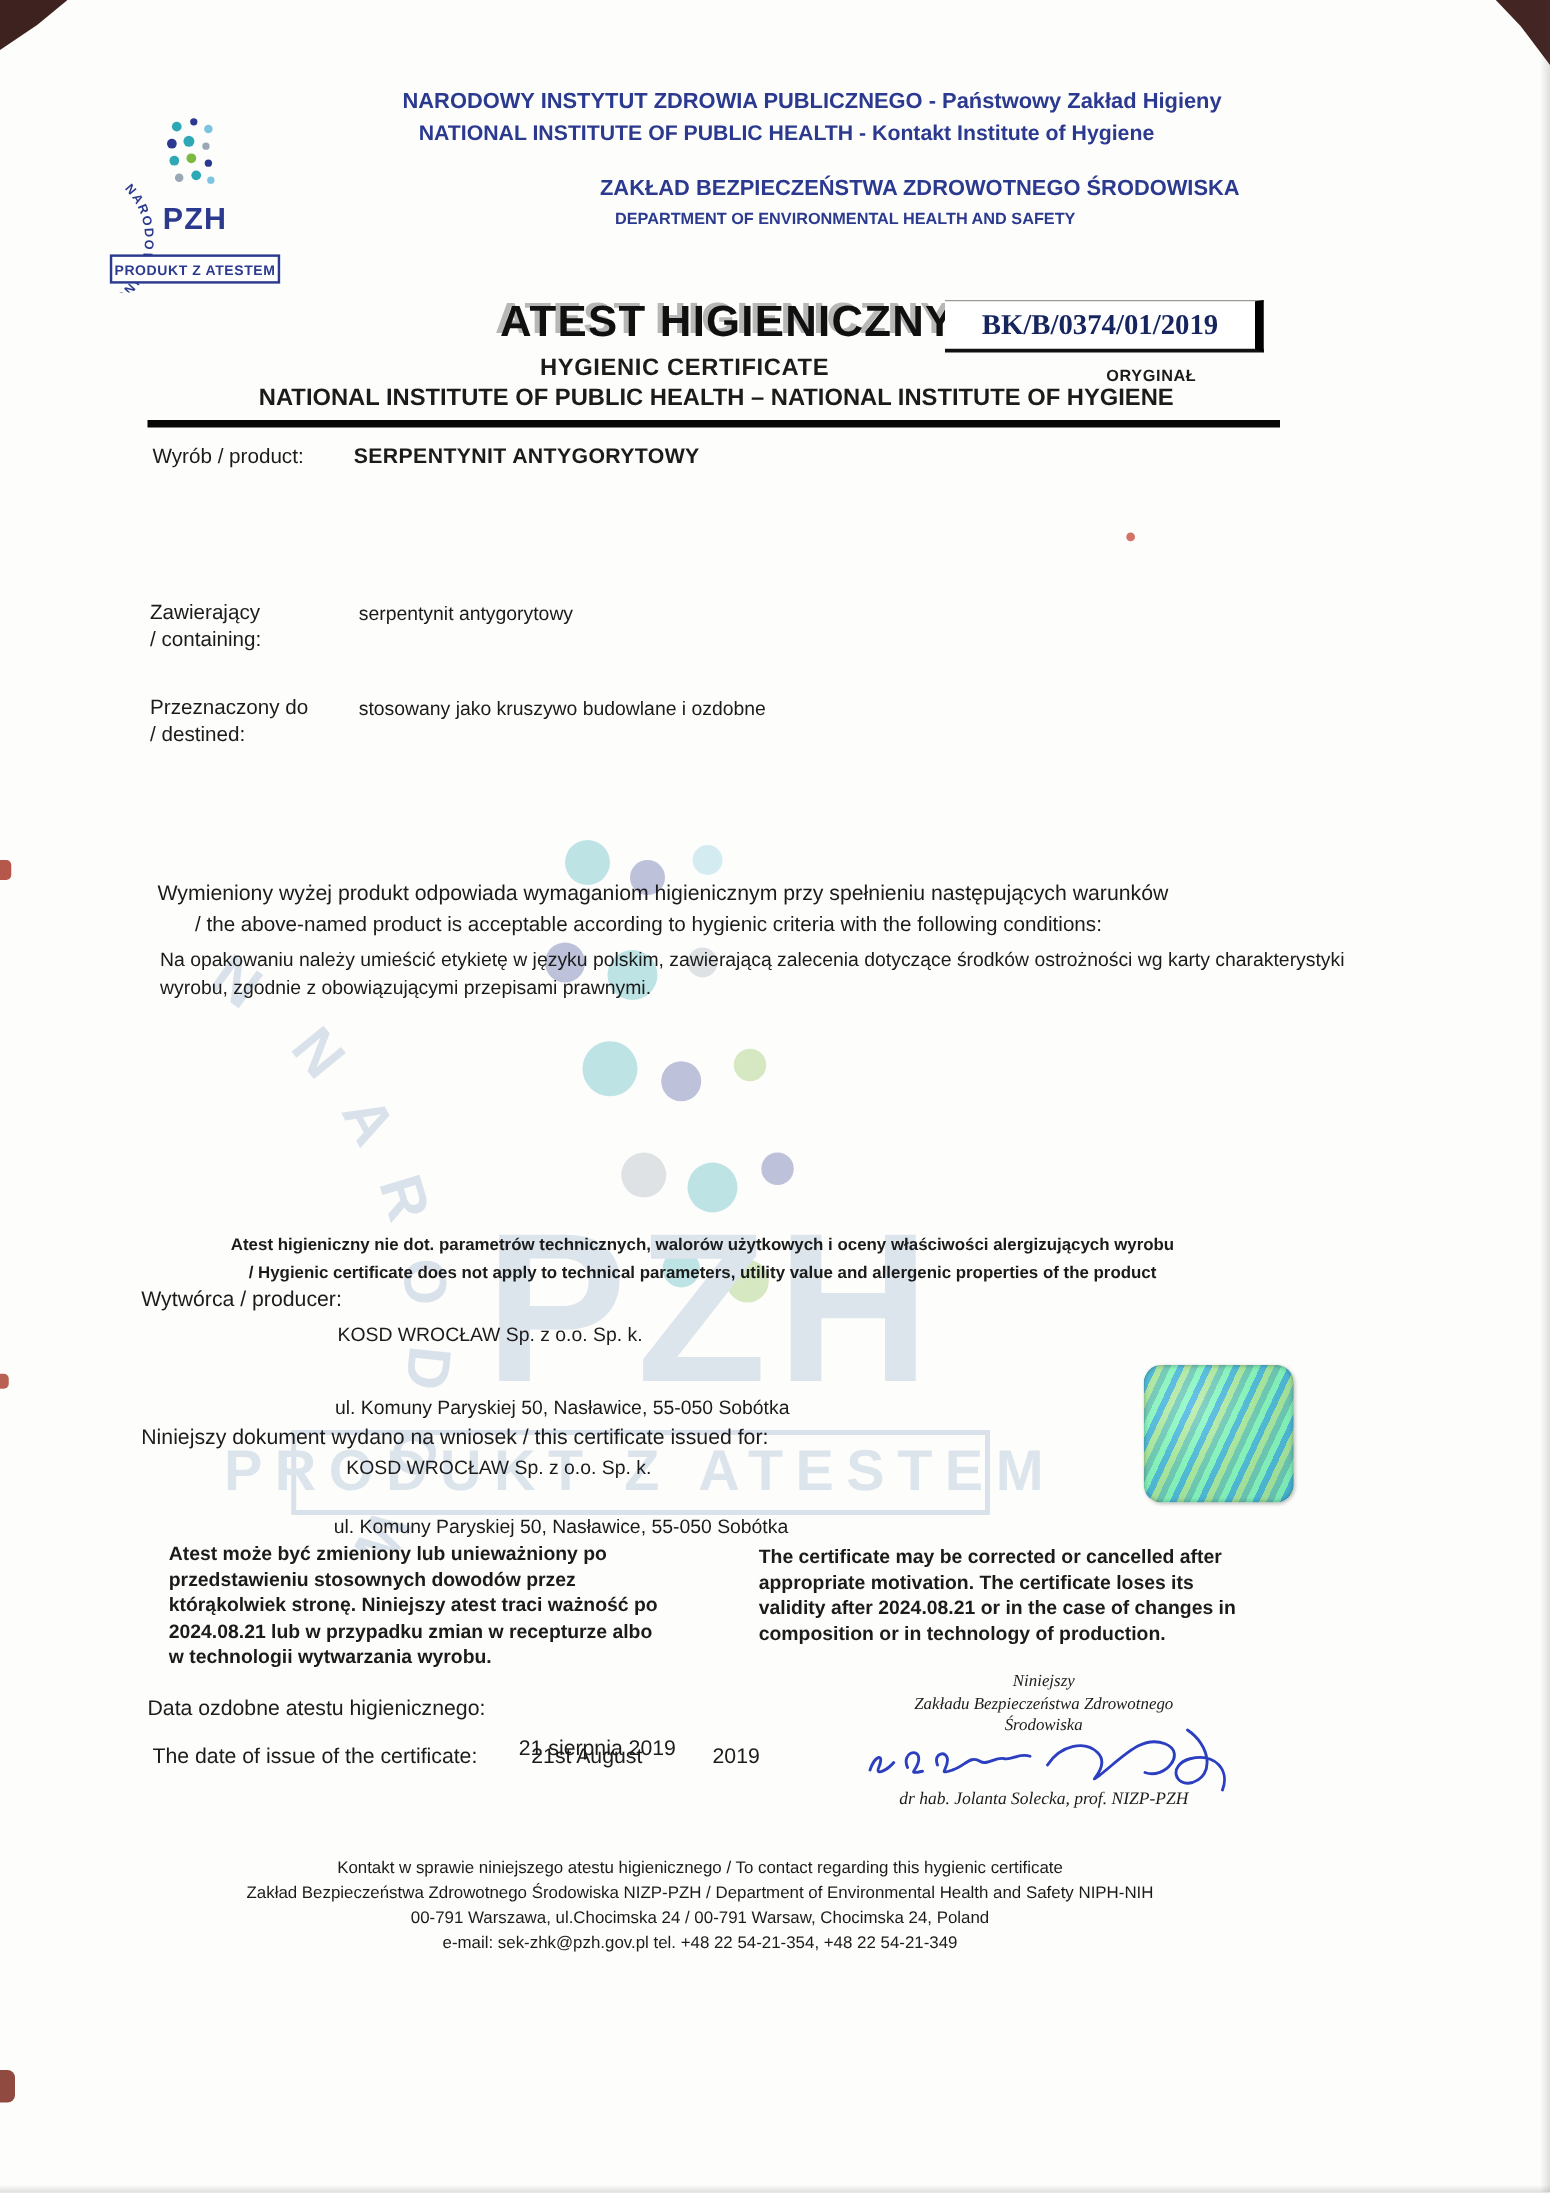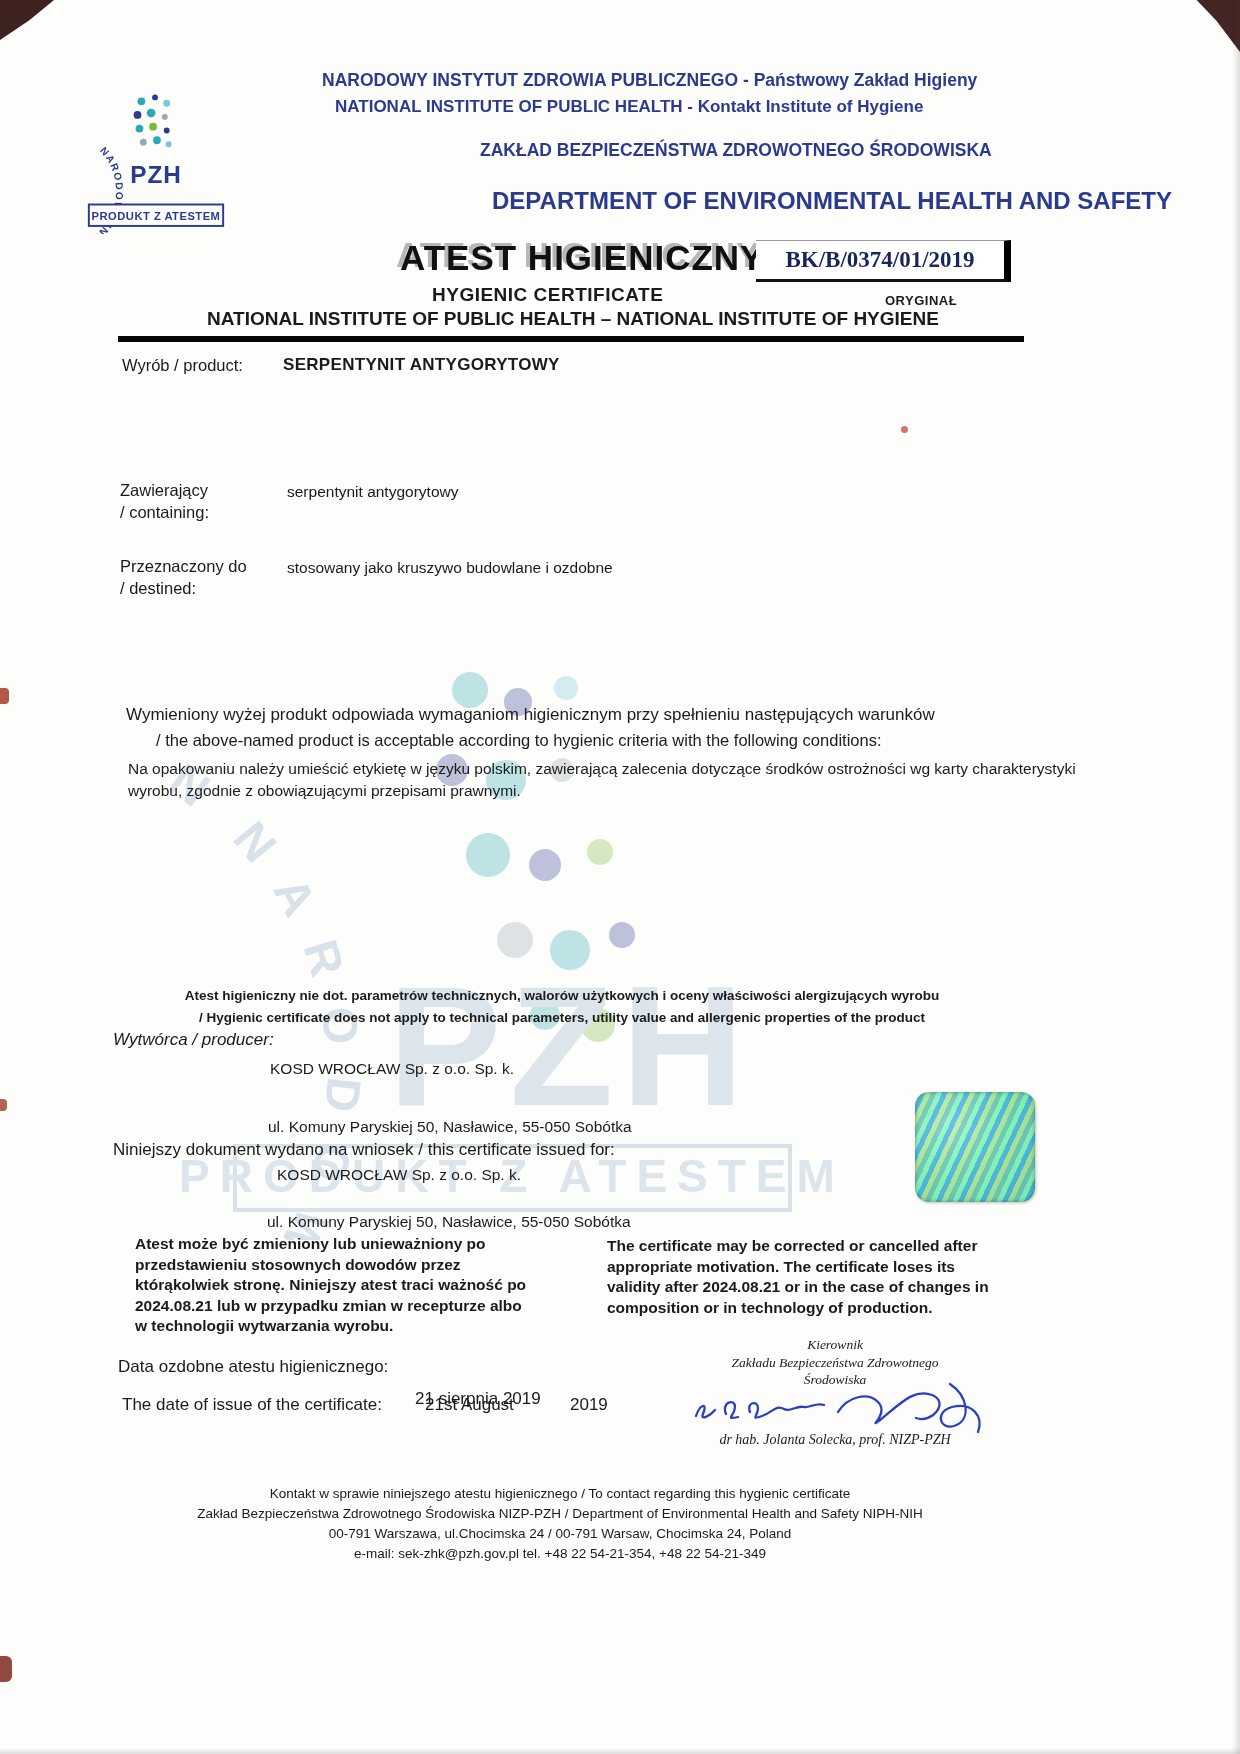--- a/index.html
+++ b/index.html
@@ -4,21 +4,21 @@
 <style>
   html,body{margin:0;padding:0;background:#dcdcdc;}
   .page{position:relative;width:1240px;height:1754px;background:#fdfdfb;
         font-family:"Liberation Sans","DejaVu Sans",sans-serif;color:#1b1b1b;overflow:hidden;margin:0 auto;}
   .abs{position:absolute;white-space:nowrap;}
   
   .h-line{position:absolute;font-weight:bold;color:#2b3a8f;white-space:nowrap;}
   .h1{left:322px;top:70px;font-size:17.5px;}
   .h2{left:335px;top:97px;font-size:17px;}
   .h3{left:480px;top:140px;font-size:17.5px;}
-  .h4{left:492px;top:167px;font-size:24px;margin-top:20px;}
+  .h4{left:492px;top:167px;font-size:13px;}
   .logo-svg{position:absolute;left:83px;top:66px;width:146px;height:168px;}
   .logo-ring{font-size:10.5px;font-weight:bold;letter-spacing:1.5px;fill:#2b3a8f;}
   .logo-pzh{font-size:25px;font-weight:bold;fill:#2b3a8f;letter-spacing:1px;text-anchor:middle;}
   .logo-badge-box{fill:#ffffff;stroke:#2b3a8f;stroke-width:2;}
   .logo-badge{font-size:11.5px;font-weight:bold;fill:#2b3a8f;text-anchor:middle;letter-spacing:0.5px;}
   
   .title-main{position:absolute;left:400px;top:238px;font-size:35px;font-weight:800;letter-spacing:1px;color:#101010;
               text-shadow:-4px -3px 0 rgba(125,125,125,.55);white-space:nowrap;}
   .cert-number{position:absolute;left:756px;top:240px;width:248px;height:38px;display:flex;align-items:center;justify-content:center;
               font-family:"Liberation Serif","DejaVu Serif",serif;font-weight:bold;font-size:23px;color:#17255e;
@@ -154,41 +154,41 @@
     <div class="abs lbl" style="left:120px;top:579px;">/ destined:</div>
     <div class="abs val" style="left:287px;top:559px;">stosowany jako kruszywo budowlane i ozdobne</div>
 
     <div class="abs" style="left:126px;top:705px;font-size:17px;">Wymieniony wyżej produkt odpowiada wymaganiom higienicznym przy spełnieniu następujących warunków</div>
     <div class="abs" style="left:156px;top:731px;font-size:16.5px;">/ the above-named product is acceptable according to hygienic criteria with the following conditions:</div>
     <div class="cond-body">Na opakowaniu należy umieścić etykietę w języku polskim, zawierającą zalecenia dotyczące środków ostrożności wg karty charakterystyki wyrobu, zgodnie z obowiązującymi przepisami prawnymi.</div>
 
     <div class="center-line" style="top:988px;">Atest higieniczny nie dot. parametrów technicznych, walorów użytkowych i oceny właściwości alergizujących wyrobu</div>
     <div class="center-line" style="top:1010px;">/ Hygienic certificate does not apply to technical parameters, utility value and allergenic properties of the product</div>
 
-    <div class="abs" style="left:113px;top:1030px;font-size:17px;font-style:italic;">Wytwórca / producer:</div>
+    <div class="abs" style="left:113px;top:1030px;font-size:17px;">Wytwórca / producer:</div>
     <div class="abs val" style="left:270px;top:1060px;">KOSD WROCŁAW Sp. z o.o. Sp. k.</div>
     <div class="abs val" style="left:268px;top:1118px;">ul. Komuny Paryskiej 50, Nasławice, 55-050 Sobótka</div>
 
     <div class="abs" style="left:113px;top:1140px;font-size:17px;">Niniejszy dokument wydano na wniosek / this certificate issued for:</div>
     <div class="abs val" style="left:277px;top:1166px;">KOSD WROCŁAW Sp. z o.o. Sp. k.</div>
     <div class="abs val" style="left:267px;top:1213px;">ul. Komuny Paryskiej 50, Nasławice, 55-050 Sobótka</div>
 
     <div class="hologram"></div>
 
     <div class="validity" style="left:135px;top:1234px;width:402px;">Atest może być zmieniony lub unieważniony po przedstawieniu stosownych dowodów przez którąkolwiek stronę. Niniejszy atest traci ważność po  2024.08.21  lub w przypadku zmian w recepturze albo w technologii wytwarzania wyrobu.</div>
     <div class="validity" style="left:607px;top:1236px;width:392px;">The certificate may be corrected or cancelled after appropriate motivation. The certificate loses its validity after 2024.08.21  or in the case of changes in composition or in technology of production.</div>
 
     <div class="abs" style="left:118px;top:1357px;font-size:17px;">Data ozdobne atestu higienicznego:</div>
     <div class="abs" style="left:415px;top:1389px;font-size:17px;">21 sierpnia 2019</div>
     <div class="abs" style="left:122px;top:1395px;font-size:17px;">The date of issue of the certificate:</div>
     <div class="abs" style="left:425px;top:1395px;font-size:17px;">21st August</div>
     <div class="abs" style="left:570px;top:1395px;font-size:17px;">2019</div>
 
     <div class="sig-role">
-      <div>Kierownik</div>
+      <div>Niniejszy</div>
       <div>Zakładu Bezpieczeństwa Zdrowotnego</div>
       <div>Środowiska</div>
     </div>
     <svg class="sig-svg" viewBox="0 0 312 64" aria-hidden="true">
       <path class="sig-stroke" d="M8 40 C12 28 20 26 15 38 C12 45 22 40 27 34 M38 38 C33 26 47 22 47 31 C47 40 36 44 50 41 M62 36 C58 26 70 24 70 32 C70 40 62 44 74 40 C84 37 88 28 96 33 C102 37 108 29 116 31 C122 32 128 26 136 29"></path>
       <path class="sig-stroke" d="M150 36 C160 20 180 16 190 26 C202 38 178 54 192 44 C212 28 226 12 244 19 C262 26 244 48 228 42"></path>
       <path class="sig-stroke" d="M262 8 C280 20 284 44 266 50 C252 54 246 36 264 31 C284 26 296 40 290 56"></path>
     </svg>
     <div class="signer">dr hab. Jolanta Solecka, prof. NIZP-PZH</div>
 

